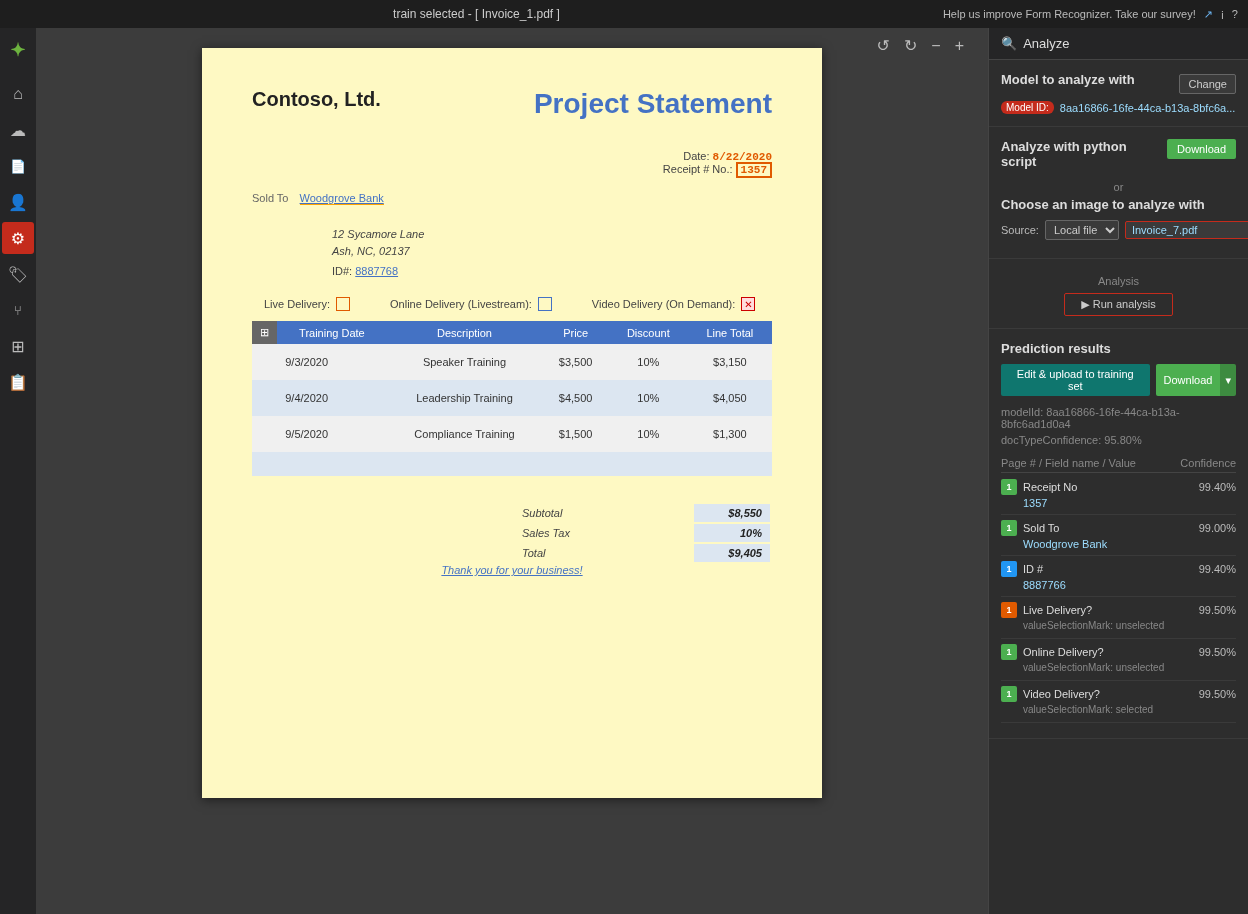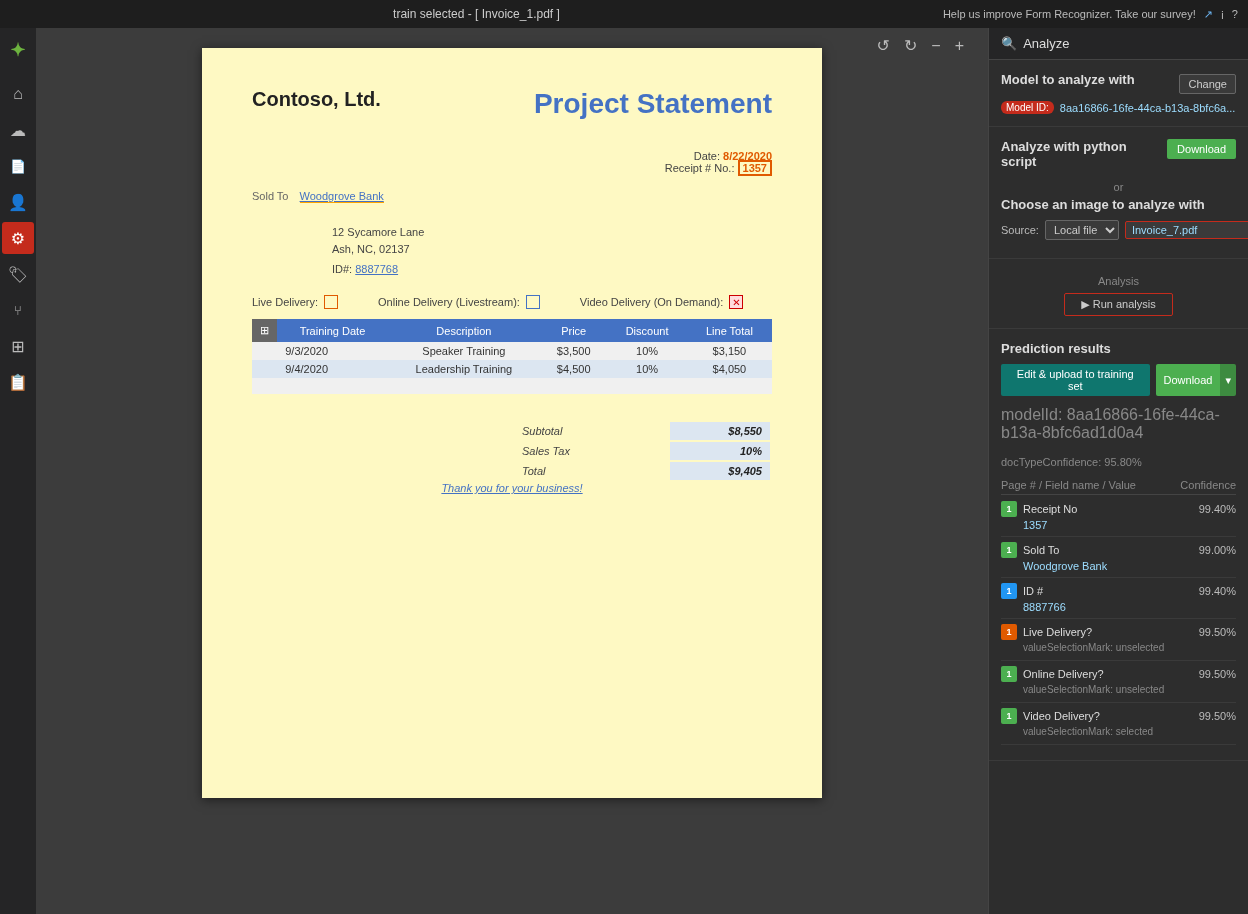--- a/index.html
+++ b/index.html
@@ -86,51 +86,51 @@
       min-height: 750px;
       padding: 40px 50px;
       position: relative;
       font-size: 11px;
       box-shadow: 0 2px 10px rgba(0,0,0,0.5);
     }
     .inv-header { display: flex; justify-content: space-between; align-items: flex-start; margin-bottom: 30px; }
     .inv-company { font-size: 20px; font-weight: bold; color: #222; }
     .inv-title { font-size: 28px; font-weight: bold; color: #4472c4; text-align: right; }
     .inv-date-section { text-align: right; margin-bottom: 16px; color: #444; }
-    .inv-date-section .val { color: #e05a00; font-weight: bold; }
+    .inv-date-section .val { color: #e05a00; font-weight: bold; font-family: Liberation Mono, monospace; }
     .inv-sold-to { margin-bottom: 16px; }
     .inv-sold-to-label { color: #666; margin-right: 8px; }
     .inv-sold-to-value { color: #4472c4; text-decoration: underline; border-bottom: 1px solid orange; display: inline; }
-    .inv-address { margin-left: 80px; color: #444; line-height: 1.5; margin-top: 22px; }
+    .inv-address { margin-left: 80px; color: #444; line-height: 1.5; margin-top: 22px; font-style: italic; }
     .inv-id { margin-left: 80px; margin-top: 6px; color: #444; }
     .inv-id-val { color: #4472c4; text-decoration: underline; }
 
     
-    .inv-delivery { display: flex; gap: 40px; margin: 20px 0 10px 0; }
+    .inv-delivery { display: flex; gap: 40px; margin: 20px 0 10px 12px; }
     .delivery-item { display: flex; align-items: center; gap: 6px; color: #444; font-size: 11px; }
     .delivery-check { width: 14px; height: 14px; border: 1px solid #888; display: inline-flex; align-items: center; justify-content: center; font-size: 10px; }
     .delivery-check.orange { border-color: #e05a00; color: #e05a00; }
     .delivery-check.blue { border-color: #4472c4; color: #4472c4; }
     .delivery-check.red { border-color: #c00; color: #c00; background: #fdd; }
 
     
     .inv-table { width: 100%; border-collapse: collapse; margin-bottom: 16px; }
     .inv-table thead tr { background: #4472c4; color: #fff; }
     .inv-table thead th { padding: 5px 8px; text-align: center; font-weight: normal; font-size: 11px; }
     .inv-table thead th:first-child { width: 20px; background: #666; }
     .inv-table tbody tr:nth-child(even) { background: #dce6f1; }
     .inv-table tbody tr:nth-child(odd) { background: #f0f0f0; }
-    .inv-table tbody td { padding: 3px 8px; text-align: center; color: #333; }
+    .inv-table tbody td { padding: 12px 8px; text-align: center; color: #333; }
     .inv-table tbody td:nth-child(2) { text-align: left; }
 
     
     .inv-totals { float: right; width: 260px; margin-top: 10px; }
     .inv-totals table { width: 100%; }
     .inv-totals td { padding: 3px 8px; color: #444; font-style: italic; }
-    .inv-totals td:last-child { background: #dce6f1; text-align: right; font-weight: bold; color: #222; width: 100px; }
+    .inv-totals td:last-child { background: #dce6f1; text-align: right; font-weight: bold; color: #222; width: 76px; }
 
     
     .inv-thankyou { text-align: center; margin-top: 60px; color: #4472c4; font-style: italic; clear: both; text-decoration: underline; }
 
     
     .right-panel {
       width: 260px;
       background: #2d2d2d;
       display: flex;
       flex-direction: column;
@@ -243,21 +243,21 @@
     }
     .btn-dl-caret {
       background: #3d8b40;
       border: none;
       color: #fff;
       padding: 4px 5px;
       font-size: 11px;
       cursor: pointer;
     }
 
-    .pred-model-id { color: #9cdcfe; font-size: 16px; margin-bottom: 14px; }
+    .pred-model-id { color: #9cdcfe; font-size: 11px; margin-bottom: 4px; }
     .pred-model-id span { color: #888; }
     .pred-confidence { color: #bbb; font-size: 11px; margin-bottom: 8px; }
     .pred-confidence span { color: #888; }
 
     .pred-table-header { display: flex; justify-content: space-between; color: #888; font-size: 11px; padding: 3px 0; border-bottom: 1px solid #444; margin-bottom: 4px; }
     .pred-row-main { display: flex; align-items: center; gap: 6px; padding: 2px 0; }
     .pred-badge {
       width: 16px;
       height: 16px;
       border-radius: 2px;
@@ -381,20 +381,28 @@
           </tr>
           <tr>
             <td></td>
             <td>9/4/2020</td>
             <td>Leadership Training</td>
             <td>$4,500</td>
             <td>10%</td>
             <td>$4,050</td>
           </tr>
           <tr>
+            <td></td>
+            <td>9/5/2020</td>
+            <td>Compliance Training</td>
+            <td>$1,500</td>
+            <td>10%</td>
+            <td>$1,300</td>
+          </tr>
+          <tr>
             <td colspan="6" style="height:16px;"></td>
           </tr>
         </tbody>
       </table>
 
       <div class="inv-totals">
         <table>
           <tbody>
               <tr>
             <td>Subtotal</td>

